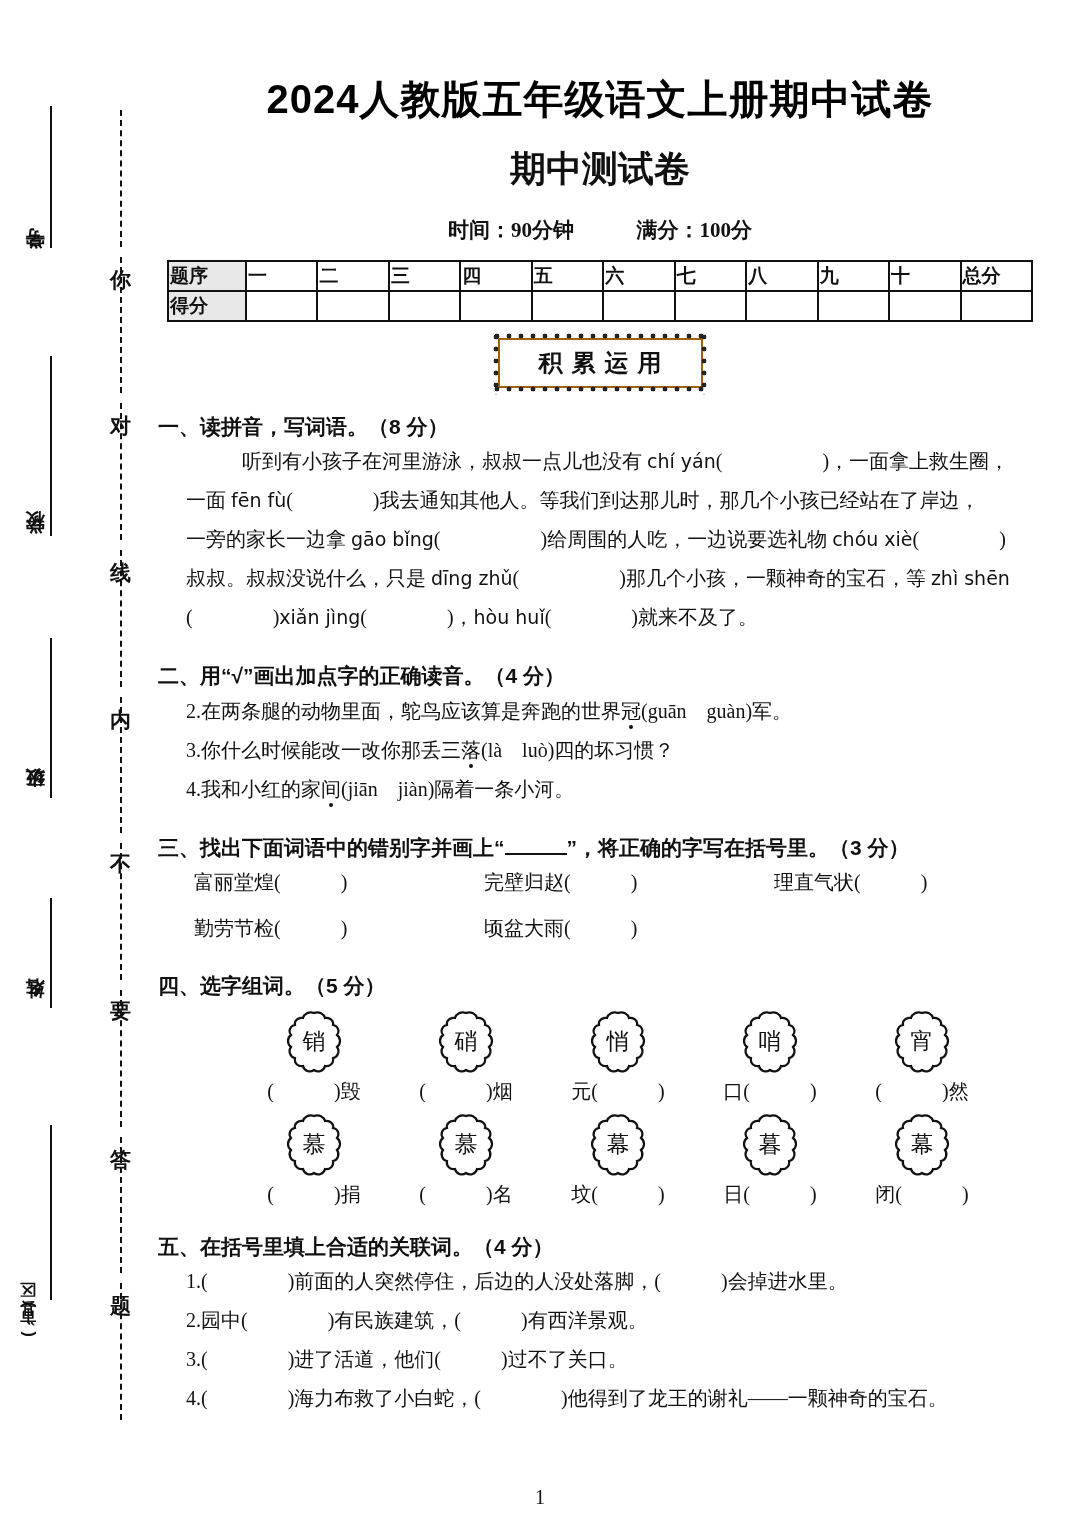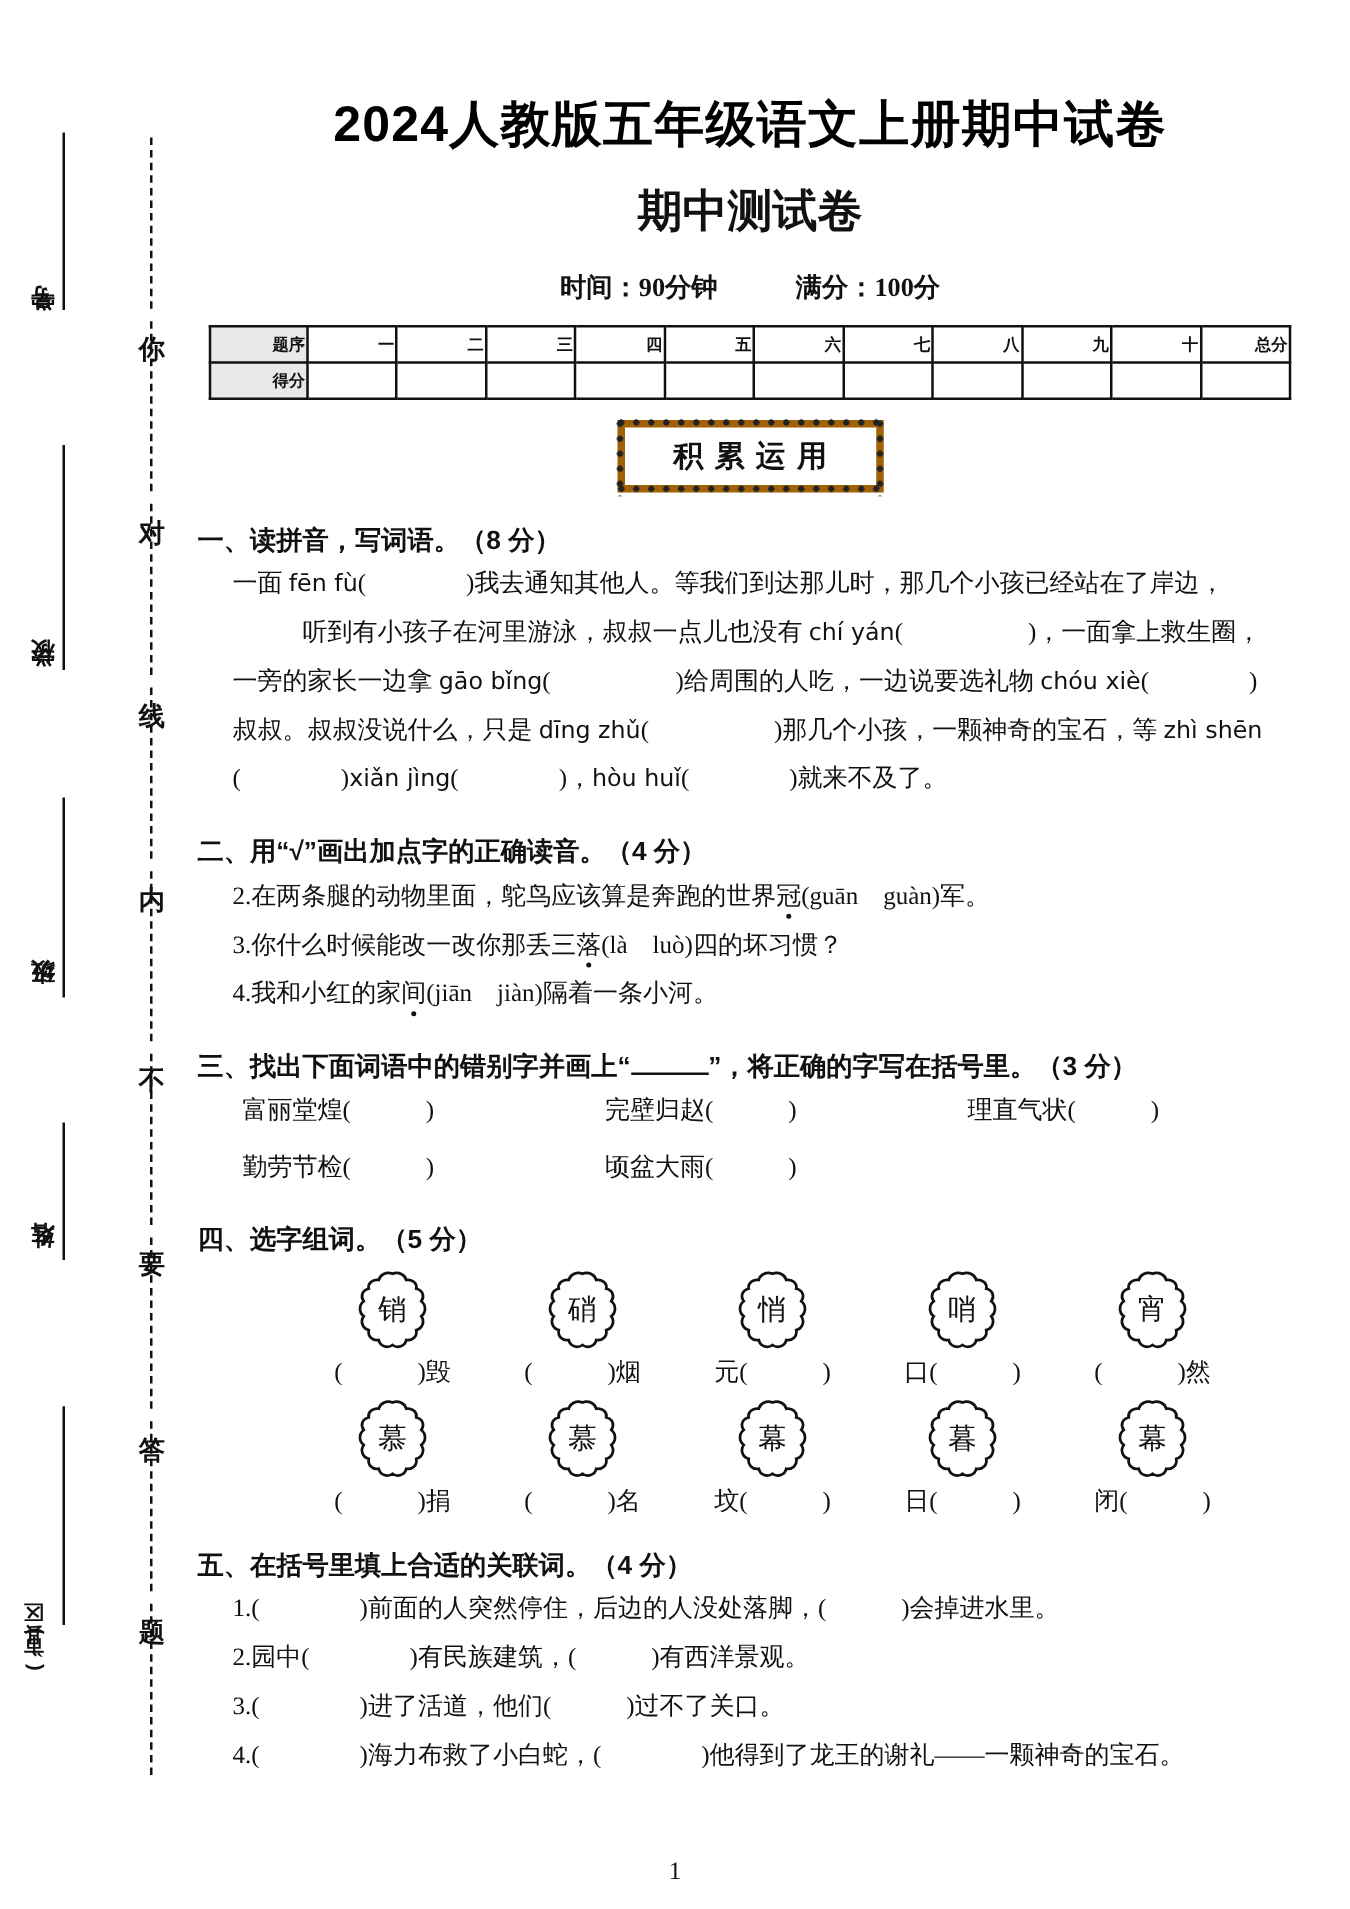--- a/index.html
+++ b/index.html
@@ -103,40 +103,40 @@
   
   #score-table {
     margin: 16px auto 0 auto;
     border-collapse: collapse;
     width: 866px;
     table-layout: fixed;
   }
   #score-table td {
     border: 2px solid #111;
     height: 29px;
-    text-align: right;
+    text-align: left;
     vertical-align: middle;
     font-family: Liberation Sans, sans-serif;
-    font-size: 13px;
+    font-size: 19px;
     font-weight: 700;
   }
   #score-table td.rowhead {
     width: 78px;
     background: #e8e8e8;
   }
 
   
   #banner-wrap {
     margin-top: 16px;
     display: flex;
     justify-content: center;
   }
   #banner {
     position: relative;
-    border: 6px solid #a16207;
+    border: 2px solid #a16207;
     padding: 7px 30px;
     font-family: "Liberation Sans", sans-serif;
     font-size: 24px;
     font-weight: 700;
     letter-spacing: 9px;
     text-indent: 9px;
   }
   #banner::before, #banner::after {
     content: "";
     position: absolute;
@@ -330,25 +330,25 @@
   <div id="banner-wrap">
     <div id="banner">
       <span class="banner-side l"></span>
       <span class="banner-side r"></span>
       <span>积累运用</span>
     </div>
   </div>
 
   <div class="q-head">一、读拼音，写词语。（8 分）</div>
   <div class="q-body">
-    <div class="q-line">
-      <span>一面 </span><span class="pinyin">fēn fù</span><span>(　　　　)</span><span>我去通知其他人。等我们到达那儿时，那几个小孩已经站在了岸边，</span>
-    </div>
     <div class="q-line indent">
       <span>听到有小孩子在河里游泳，叔叔一点儿也没有 </span><span class="pinyin">chí yán</span><span>(　　　　　)</span><span>，一面拿上救生圈，</span>
+    </div>
+    <div class="q-line">
+      <span>一面 </span><span class="pinyin">fēn fù</span><span>(　　　　)</span><span>我去通知其他人。等我们到达那儿时，那几个小孩已经站在了岸边，</span>
     </div>
     <div class="q-line">
       <span>一旁的家长一边拿 </span><span class="pinyin">gāo bǐng</span><span>(　　　　　)</span><span>给周围的人吃，一边说要选礼物 </span><span class="pinyin">chóu xiè</span><span>(　　　　)</span>
     </div>
     <div class="q-line">
       <span>叔叔。叔叔没说什么，只是 </span><span class="pinyin">dīng zhǔ</span><span>(　　　　　)</span><span>那几个小孩，一颗神奇的宝石，等 </span><span class="pinyin">zhì shēn</span>
     </div>
     <div class="q-line">
       <span>(　　　　)</span><span class="pinyin">xiǎn jìng</span><span>(　　　　)</span><span>，</span><span class="pinyin">hòu huǐ</span><span>(　　　　)</span><span>就来不及了。</span>
     </div>

